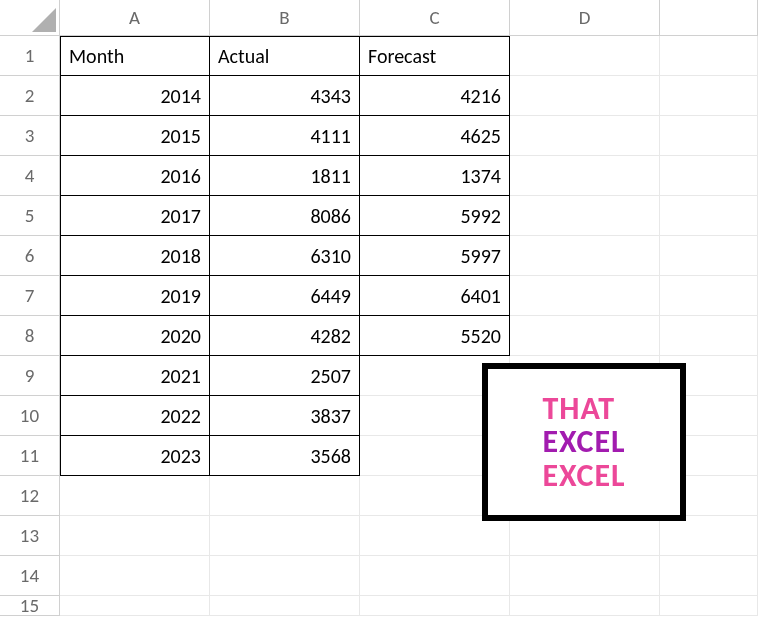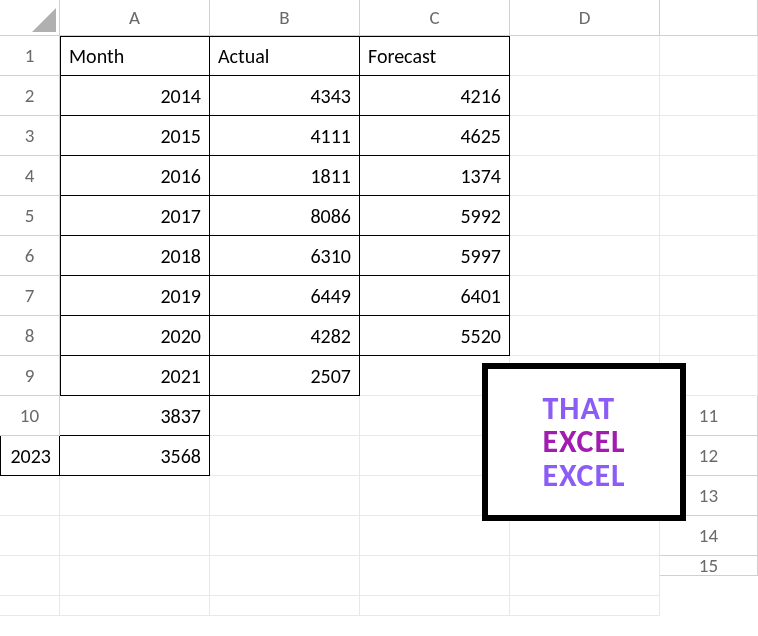--- a/index.html
+++ b/index.html
@@ -94,21 +94,21 @@
       border: 6px solid #000;
       display: flex;
       flex-direction: column;
       align-items: center;
       justify-content: center;
       font-weight: 800;
       font-size: 32px;
       line-height: 1.05;
       letter-spacing: 1px;
     }
-    .logo .line1, .logo .line3 { color: #8b5cf6; }
+    .logo .line1, .logo .line3 { color: #ec4899; }
     .logo .line2 { color: #a21caf; }
     .logo-inner { text-align: left; }
   </style>
 </head>
 <body>
 
 <div class="grid">
 
   <div class="corner"></div>
   <div class="col-header">A</div>
@@ -174,20 +174,21 @@
   <div class="cell"></div>
 
   <div class="row-header">9</div>
   <div class="cell tb-b tb-l tb-r txt-right">2021</div>
   <div class="cell tb-b tb-r txt-right">2507</div>
   <div class="cell txt-right"></div>
   <div class="cell"></div>
   <div class="cell"></div>
 
   <div class="row-header">10</div>
+  <div class="cell tb-b tb-l tb-r txt-right">2022</div>
   <div class="cell tb-b tb-r txt-right">3837</div>
   <div class="cell txt-right"></div>
   <div class="cell"></div>
   <div class="cell"></div>
 
   <div class="row-header">11</div>
   <div class="cell tb-b tb-l tb-r txt-right">2023</div>
   <div class="cell tb-b tb-r txt-right">3568</div>
   <div class="cell txt-right"></div>
   <div class="cell"></div>

